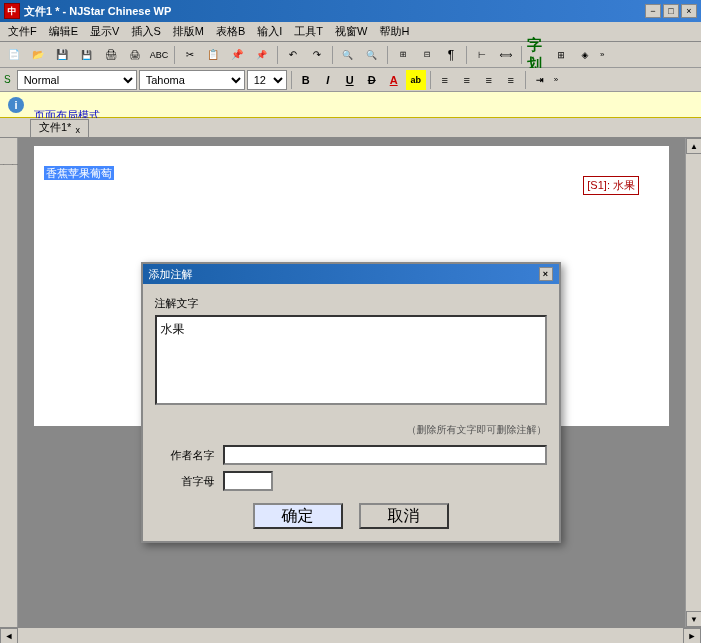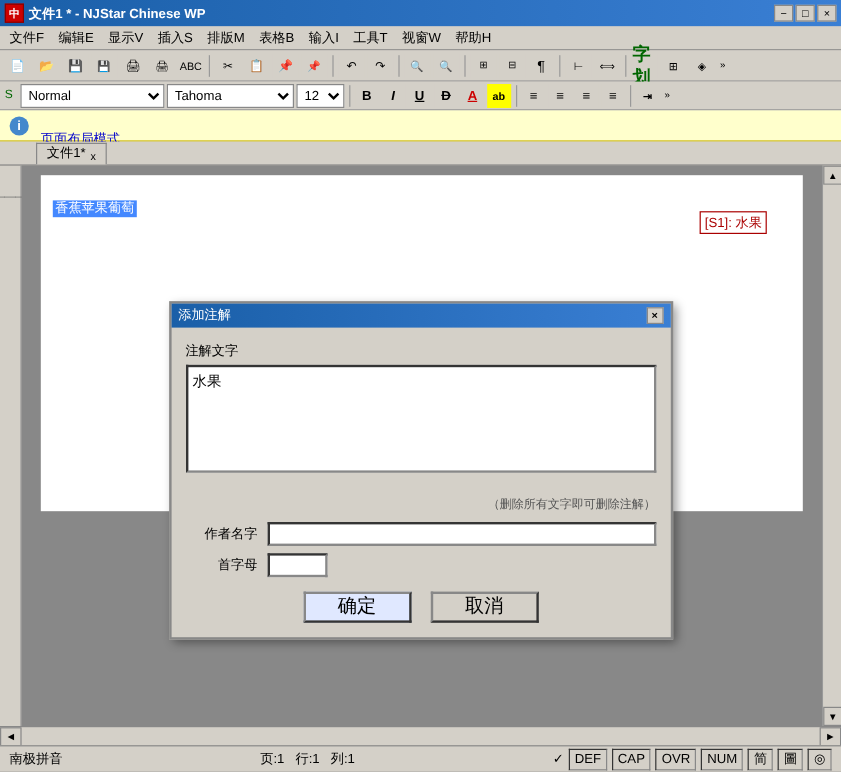--- a/index.html
+++ b/index.html
@@ -513,36 +513,14 @@
       </div>
     </div>
   </div>
 
   <div class="bottom-bar">
     <div style="font-size:9px; background:#d4d0c8; border:1px solid #888; width:18px; height:16px; display:flex;align-items:center;justify-content:center; cursor:pointer;">◄</div>
     <div class="hscroll-track"></div>
     <div style="font-size:9px; background:#d4d0c8; border:1px solid #888; width:18px; height:16px; display:flex;align-items:center;justify-content:center; cursor:pointer;">►</div>
   </div>
 
-  <div class="status-bar">
-    <div class="status-left">
-      <span>南极拼音</span>
-    </div>
-    <div style="flex:1; text-align:center; font-size:11px;">
-      <span>页:1</span>
-      &nbsp;
-      <span>行:1</span>
-      &nbsp;
-      <span>列:1</span>
-    </div>
-    <div class="status-right">
-      <span>✓</span>
-      <div class="status-badge">DEF</div>
-      <div class="status-badge">CAP</div>
-      <div class="status-badge">OVR</div>
-      <div class="status-badge">NUM</div>
-      <div class="status-badge">简</div>
-      <div class="status-badge">圖</div>
-      <div class="status-badge">◎</div>
-    </div>
-  </div>
 
 </div>
 
 </body></html>

